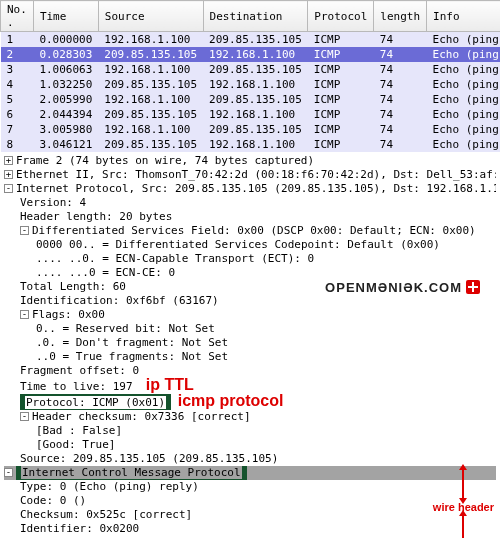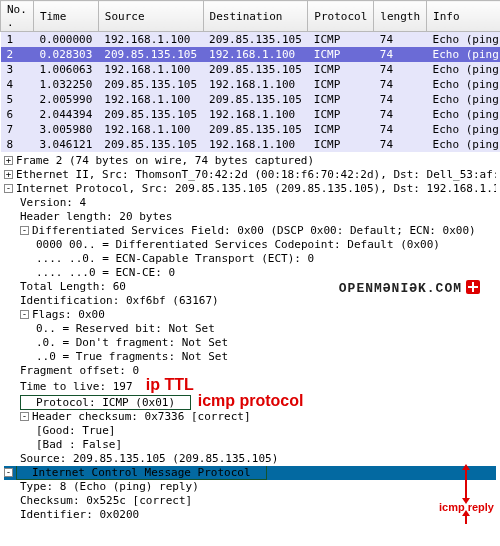--- a/index.html
+++ b/index.html
@@ -10,25 +10,25 @@
   .packet-table td { padding: 1px 6px; white-space: nowrap; font-size: 11px; }
   .packet-table tr.row td { background: #e6e6fa; }
   .packet-table tr.sel td { background: #6b6bd6; color: #fff; }
   
   .details { padding: 2px 4px; font-size: 11px; line-height: 14px; }
   .details .line { white-space: nowrap; overflow: hidden; }
   .toggle { display: inline-block; width: 9px; height: 9px; border: 1px solid #888; text-align: center; line-height: 7px; font-size: 9px; margin-right: 3px; background: #fff; vertical-align: 1px; }
   .i1 { padding-left: 16px; }
   .i2 { padding-left: 32px; }
   
-  .hl-sel { background: #0369a1; display: block; }
-  .redbox { border: 1px solid #14532d; padding: 0 15px; }
+  .hl-sel { background: #a3a3a3; display: block; }
+  .redbox { border: 5px solid #14532d; padding: 0 1px; }
   .redtext { color: #d00; font-weight: bold; font-family: sans-serif; font-size: 16px; }
   
-  .watermark { position: absolute; right: 20px; top: 280px; font-family: Liberation Mono, monospace; font-weight: bold; font-size: 13px; letter-spacing: 1px; color: #222; }
+  .watermark { position: absolute; right: 20px; top: 280px; font-family: Liberation Sans, sans-serif; font-weight: bold; font-size: 13px; letter-spacing: 1px; color: #222; }
   .swiss { display:inline-block; width:14px; height:14px; background:#d00; position:relative; vertical-align:-2px; margin-left:4px; border-radius:2px; }
   .swiss::before { content:""; position:absolute; background:#fff; left:6px; top:2px; width:2px; height:10px; }
   .swiss::after { content:""; position:absolute; background:#fff; left:2px; top:6px; width:10px; height:2px; }
   .anno-col { position: absolute; right: 6px; font-family: sans-serif; color:#d00; font-weight:bold; font-size:11px; text-align:center; }
   .arrowline { width: 2px; background:#d00; margin: 1px auto; position:relative; }
   .arrowline::before { content:""; position:absolute; top:-5px; left:-3px; border-left:4px solid transparent; border-right:4px solid transparent; border-bottom:6px solid #d00; }
   .arrowline::after { content:""; position:absolute; bottom:-5px; left:-3px; border-left:4px solid transparent; border-right:4px solid transparent; border-top:6px solid #d00; }
 </style>
 </head>
 <body>
@@ -134,29 +134,30 @@
   <div class="line i1">Total Length: 60</div>
   <div class="line i1">Identification: 0xf6bf (63167)</div>
   <div class="line i1"><span class="toggle">-</span><span>Flags: 0x00</span></div>
   <div class="line i2">0.. = Reserved bit: Not Set</div>
   <div class="line i2">.0. = Don't fragment: Not Set</div>
   <div class="line i2">..0 = True fragments: Not Set</div>
   <div class="line i1">Fragment offset: 0</div>
   <div class="line i1"><span>Time to live: 197</span> &nbsp;<span class="redtext">ip TTL</span></div>
   <div class="line i1"><span class="redbox">Protocol: ICMP (0x01)</span> <span class="redtext">icmp protocol</span></div>
   <div class="line i1"><span class="toggle">-</span><span>Header checksum: 0x7336 [correct]</span></div>
+  <div class="line i2">[Bad : False]</div>
   <div class="line i2">[Good: True]</div>
-  <div class="line i2">[Bad : False]</div>
   <div class="line i1">Source: 209.85.135.105 (209.85.135.105)</div>
   <div class="line hl-sel"><span class="toggle">-</span><span class="redbox">Internet Control Message Protocol</span></div>
-  <div class="line i1">Type: 8 (Echo (ping) reply)</div>
+  <div class="line i1">Type: 0 (Echo (ping) reply)</div>
+  <div class="line i1">Code: 0 ()</div>
   <div class="line i1">Checksum: 0x525c [correct]</div>
   <div class="line i1">Identifier: 0x0200</div>
 
   <div class="anno-col" style="top:316px;">
     <div class="arrowline" style="height:30px;"></div>
-    <div>icmp reply</div>
+    <div>wire header</div>
     <div class="arrowline" style="height:30px;"></div>
   </div>
 
 </div>
 
 <div class="watermark"><span>OPENMƏNIƏK.COM</span><span class="swiss"></span></div>
 
 </body></html>

